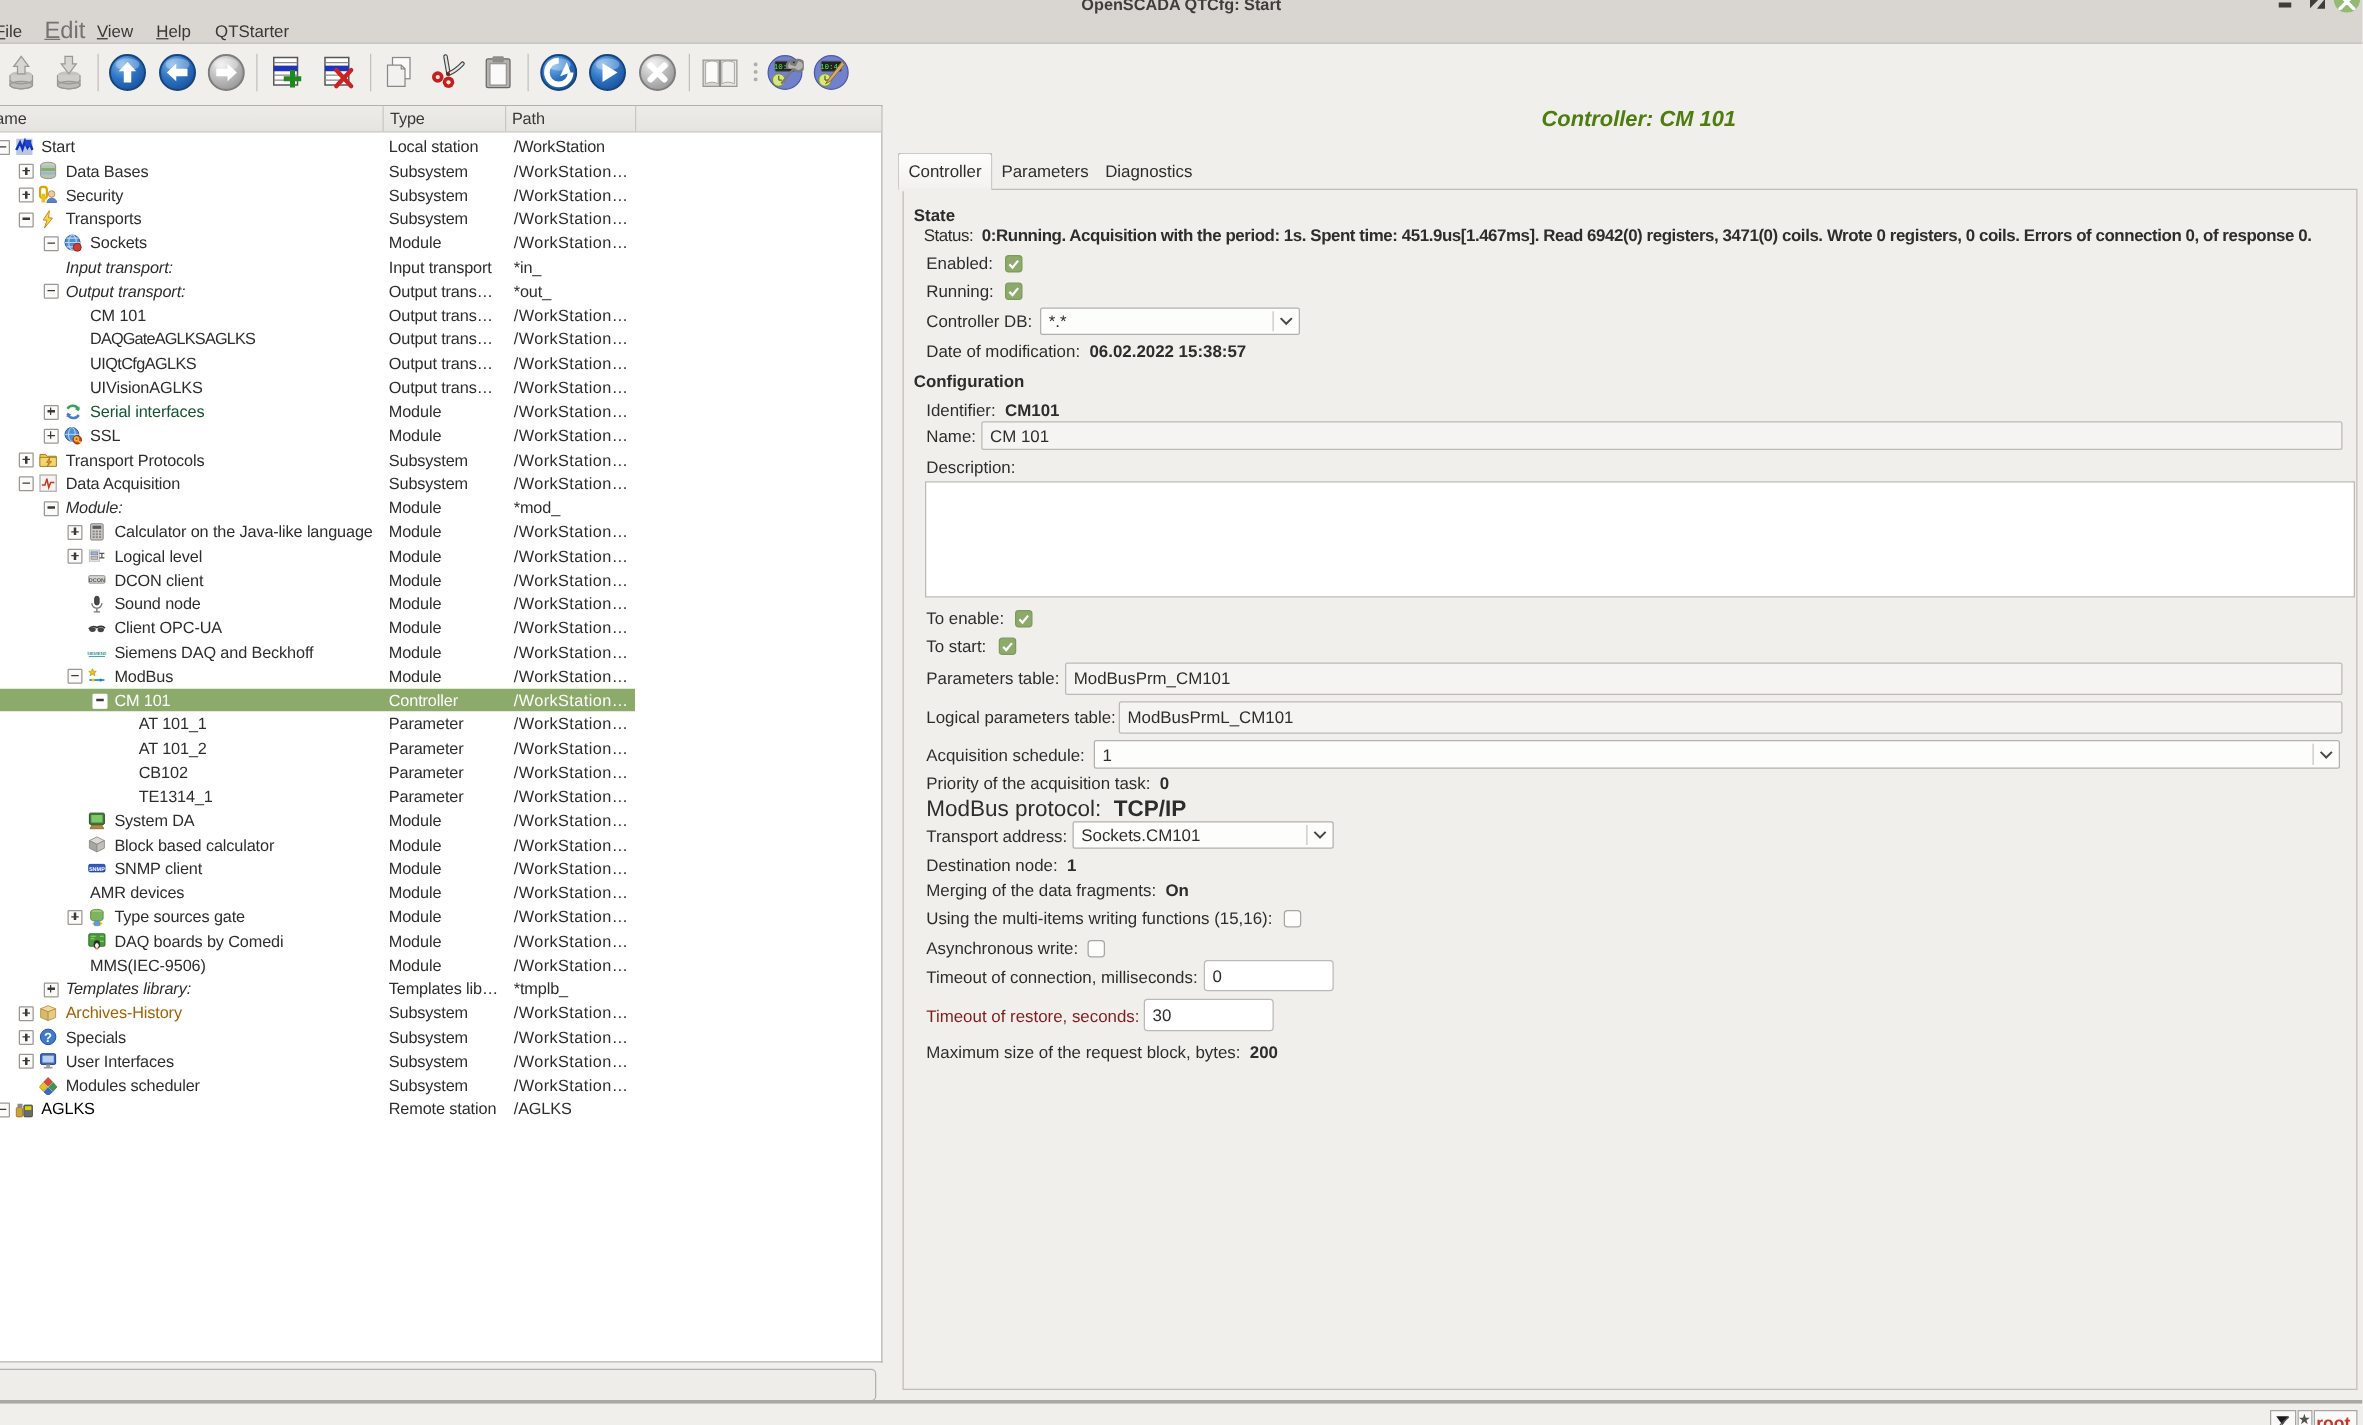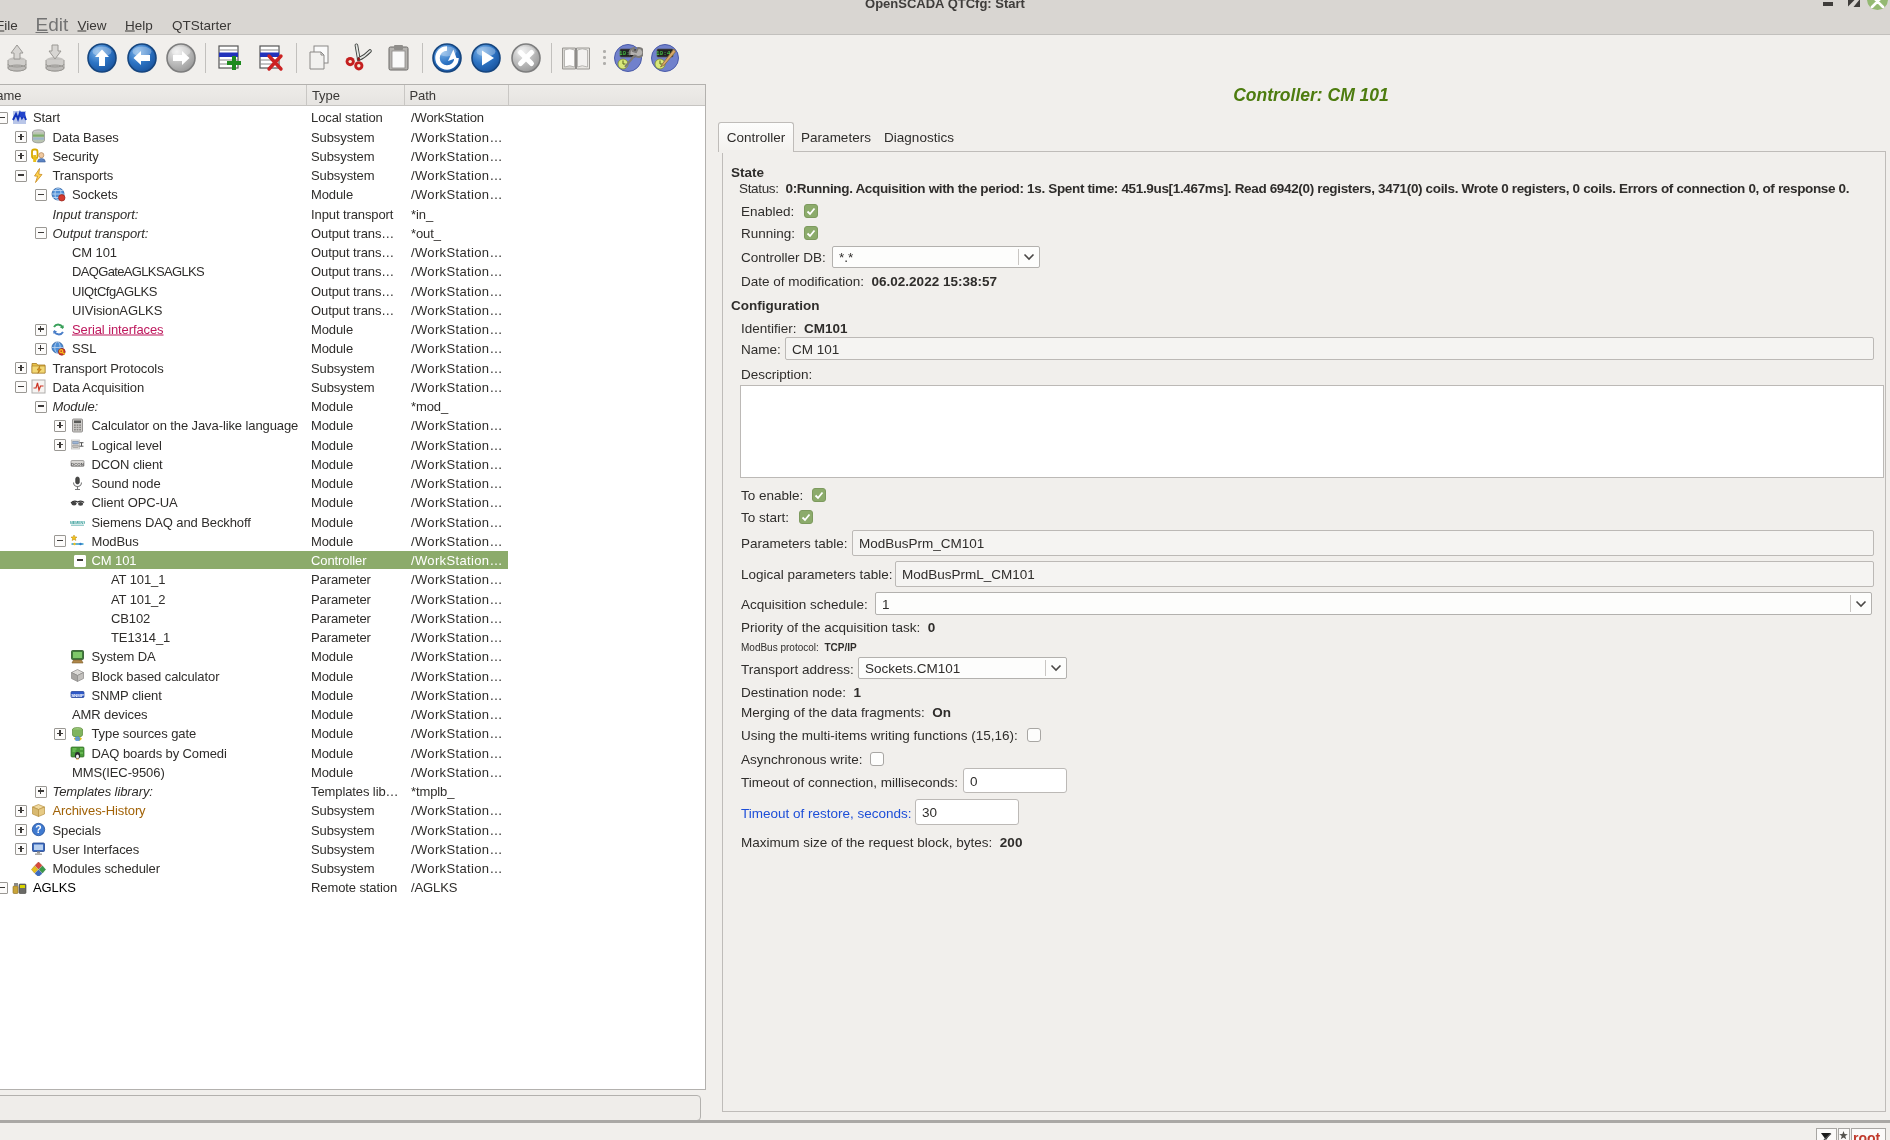--- a/index.html
+++ b/index.html
@@ -274,21 +274,21 @@
 <div class="tt" style="left:411px;top:309.9px;color:#2f2d2b;letter-spacing:0.35px;">/WorkStation…</div>
 <div style="position:absolute;left:34.5px;top:323.6px;width:10px;height:10px;border:1px solid #9a9894;background:#fcfbfa;border-radius:1px"></div>
       <div style="position:absolute;left:37.5px;top:328.3px;width:6px;height:1.4px;background:#3c3a38"></div>
       <div style="position:absolute;left:39.7px;top:326.1px;width:1.4px;height:6px;background:#3c3a38"></div>
 <div style="position:absolute;left:50.5px;top:321.6px;width:15px;height:15px"><svg width="15" height="15">
           <path d="M3 5 a5 5 0 0 1 9 1" fill="none" stroke="#3aa05a" stroke-width="2"></path>
           <path d="M12 10 a5 5 0 0 1 -9 -1" fill="none" stroke="#4a7ec8" stroke-width="2"></path>
           <path d="M12.8 3.2 L12 7 L8.8 5.2 Z" fill="#3aa05a"></path>
           <path d="M2.2 11.8 L3 8 L6.2 9.8 Z" fill="#4a7ec8"></path>
         </svg></div>
-<div class="tt" style="left:72.0px;top:329.1px;color:#be185d;text-decoration:underline;">Serial interfaces</div>
+<div class="tt" style="left:72.0px;top:329.1px;color:#14532d;">Serial interfaces</div>
 <div class="tt" style="left:311px;top:329.1px;color:#2f2d2b">Module</div>
 <div class="tt" style="left:411px;top:329.1px;color:#2f2d2b;letter-spacing:0.35px;">/WorkStation…</div>
 <div style="position:absolute;left:34.5px;top:342.9px;width:10px;height:10px;border:1px solid #9a9894;background:#fcfbfa;border-radius:1px"></div>
       <div style="position:absolute;left:37.5px;top:347.6px;width:6px;height:1.4px;background:#3c3a38"></div>
       <div style="position:absolute;left:39.7px;top:345.4px;width:1.4px;height:6px;background:#3c3a38"></div>
 <div style="position:absolute;left:50.5px;top:340.9px;width:15px;height:15px"><svg width="15" height="15">
           <circle cx="6.5" cy="6.5" r="5.5" fill="#4f8fd6" stroke="#2a5da0" stroke-width=".8"></circle>
           <ellipse cx="6.5" cy="6.5" rx="2.7" ry="5.5" fill="none" stroke="#bcd6f2" stroke-width=".8"></ellipse>
           <path d="M1 6.5 H12" stroke="#bcd6f2" stroke-width=".8"></path>
           <circle cx="10.8" cy="10.8" r="3.4" fill="#d63b2f" stroke="#8f1f16" stroke-width=".7"></circle>
@@ -585,38 +585,38 @@
 <div style="position:absolute;left:895px;top:561.0px;width:979px;height:26.0px;background:#f5f4f2;border:1px solid #bcb9b6;border-radius:2px;box-sizing:border-box"></div>
 <div class="rl" style="left:902px;top:574.0px">ModBusPrmL_CM101</div>
 <div class="rl" style="left:741.0px;top:603.5px;font-size:13.5px;color:#2f2d2b;">Acquisition schedule:</div>
 <div style="position:absolute;left:875px;top:592.0px;width:997px;height:23.0px;background:#fdfdfc;border:1px solid #b3b1ae;border-radius:2px;box-sizing:border-box"></div>
 <div class="rl" style="left:882px;top:603.5px">1</div>
 <div style="position:absolute;left:1850px;top:595.0px;width:1px;height:17.0px;background:#c9c6c3"></div>
 <svg width="12" height="8" style="position:absolute;left:1855px;top:599.5px">
     <path d="M1.5 1.5 L6 6 L10.5 1.5" stroke="#4a4846" stroke-width="1.6" fill="none"></path>
   </svg>
 <div class="rl" style="left:741px;top:626.5px;font-size:13.5px">Priority of the acquisition task:&nbsp; <b>0</b></div>
-<div class="rl" style="left:741px;top:646.5px;font-size:10px">ModBus protocol:&nbsp; <b>TCP/IP</b></div>
+<div class="rl" style="left:741px;top:646.5px;font-size:18px">ModBus protocol:&nbsp; <b>TCP/IP</b></div>
 <div class="rl" style="left:741.0px;top:668.5px;font-size:13.5px;color:#2f2d2b;">Transport address:</div>
 <div style="position:absolute;left:858px;top:657.0px;width:209px;height:22.0px;background:#fdfdfc;border:1px solid #b3b1ae;border-radius:2px;box-sizing:border-box"></div>
 <div class="rl" style="left:865px;top:668.0px">Sockets.CM101</div>
 <div style="position:absolute;left:1045px;top:660.0px;width:1px;height:16.0px;background:#c9c6c3"></div>
 <svg width="12" height="8" style="position:absolute;left:1050px;top:664.0px">
     <path d="M1.5 1.5 L6 6 L10.5 1.5" stroke="#4a4846" stroke-width="1.6" fill="none"></path>
   </svg>
 <div class="rl" style="left:741px;top:691.5px;font-size:13.5px">Destination node:&nbsp; <b>1</b></div>
 <div class="rl" style="left:741px;top:711.5px;font-size:13.5px">Merging of the data fragments:&nbsp; <b>On</b></div>
 <div class="rl" style="left:741.0px;top:735.0px;font-size:13.5px;color:#2f2d2b;">Using the multi-items writing functions (15,16):</div>
 <div style="position:absolute;left:1027px;top:728.0px;width:14px;height:14px;background:#fdfdfc;border:1px solid #a8a6a3;border-radius:3px;box-sizing:border-box"></div>
 <div class="rl" style="left:741.0px;top:758.5px;font-size:13.5px;color:#2f2d2b;">Asynchronous write:</div>
 <div style="position:absolute;left:870px;top:751.5px;width:14px;height:14px;background:#fdfdfc;border:1px solid #a8a6a3;border-radius:3px;box-sizing:border-box"></div>
 <div class="rl" style="left:741.0px;top:781.5px;font-size:13.5px;color:#2f2d2b;">Timeout of connection, milliseconds:</div>
 <div style="position:absolute;left:963px;top:768.0px;width:104px;height:25.0px;background:#ffffff;border:1px solid #bcb9b6;border-radius:3px;box-sizing:border-box"></div>
 <div class="rl" style="left:970px;top:780.5px">0</div>
-<div class="rl" style="left:741.0px;top:812.5px;font-size:13.5px;color:#1d4ed8;">Timeout of restore, seconds:</div>
+<div class="rl" style="left:741.0px;top:812.5px;font-size:13.5px;color:#7f1d1d;">Timeout of restore, seconds:</div>
 <div style="position:absolute;left:915px;top:799.0px;width:104px;height:26.0px;background:#ffffff;border:1px solid #bcb9b6;border-radius:3px;box-sizing:border-box"></div>
 <div class="rl" style="left:922px;top:812.0px">30</div>
 <div class="rl" style="left:741px;top:842px;font-size:13.5px">Maximum size of the request block, bytes:&nbsp; <b>200</b></div>
 
 <div style="position:absolute;left:0;top:1120px;width:1890px;height:2.5px;background:#aaa8a5"></div>
 <div style="position:absolute;left:0;top:1122.5px;width:1890px;height:17.5px;background:#f1efec"></div>
 <div style="position:absolute;left:1816px;top:1128px;width:19px;height:12px;background:#fbfaf9;border:1px solid #a8a6a3"></div>
 <svg width="12" height="9" style="position:absolute;left:1820px;top:1132px">
     <path d="M1 1 H11 L6 8 Z" fill="#1a1a1a"></path>
     <path d="M4 8 L11 1.5" stroke="#555" stroke-width="1.2"></path>

